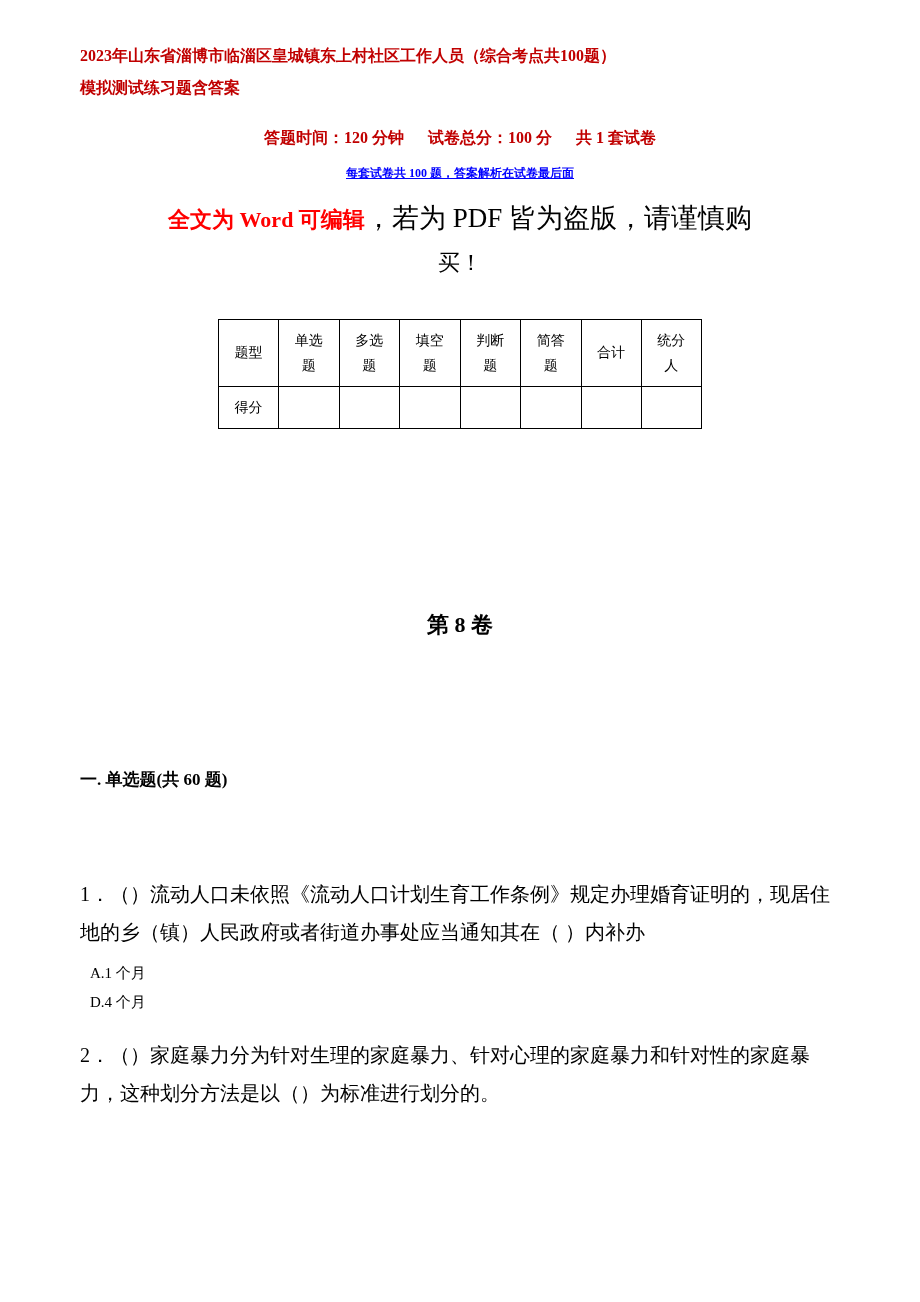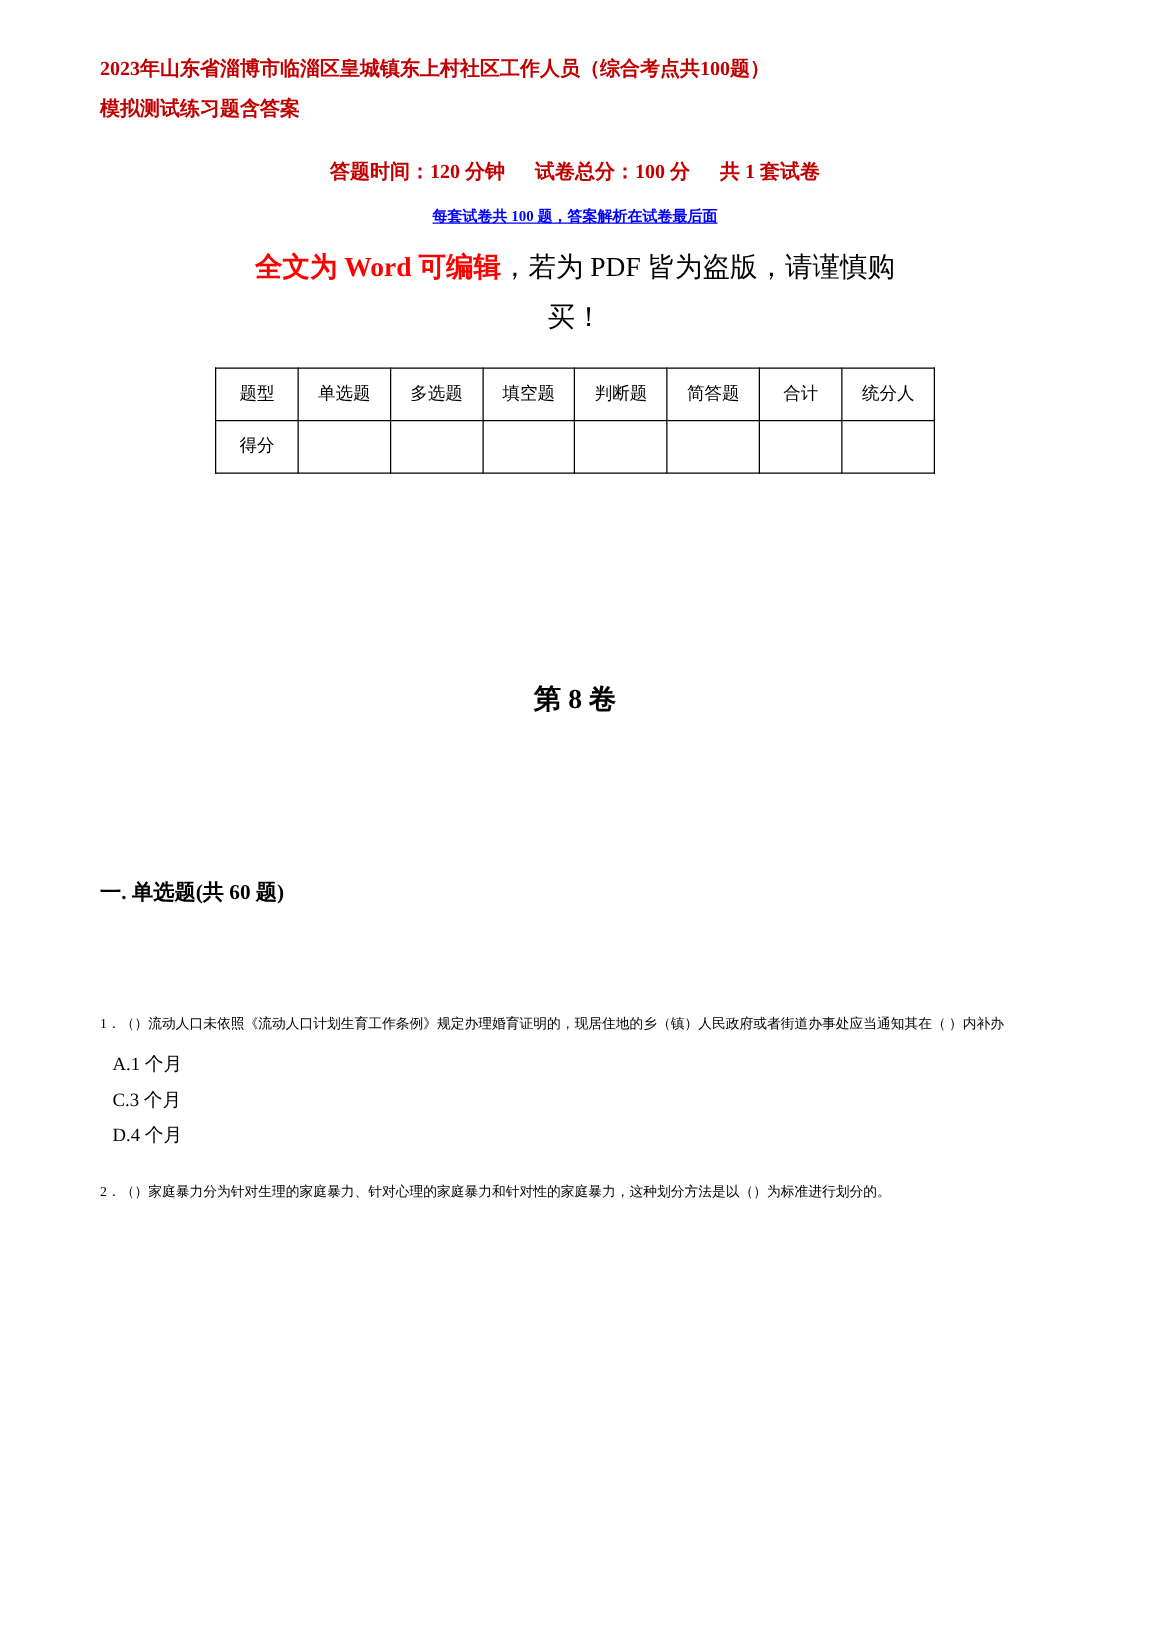--- a/index.html
+++ b/index.html
@@ -51,35 +51,35 @@
       text-align: center;
       margin: 10px 0;
       font-size: 22px;
       font-weight: bold;
       color: #ff0000;
     }
 
     .word-line .normal-text {
       font-weight: normal;
       color: #000000;
-      font-size: 22px;
+      font-size: 27px;
     }
 
     .word-line .buy-text {
       display: block;
       font-size: 22px;
       color: #000000;
       font-weight: normal;
       text-align: center;
     }
 
     .score-table {
-      margin: 20px auto;
+      margin: 36px auto;
       border-collapse: collapse;
-      width: 576px;
+      width: 484px;
     }
 
     .score-table td {
       border: 1px solid #000;
       padding: 8px 12px;
       text-align: center;
       min-width: 60px;
       font-size: 14px;
     }
 
@@ -100,21 +100,21 @@
       margin: 20px 0 20px 0;
       color: #000000;
       font-family: Liberation Serif, serif;
     }
 
     .question-block {
       margin: 20px 0;
     }
 
     .question-text {
-      font-size: 11px;
+      font-size: 20px;
       line-height: 1.9;
       margin-bottom: 8px;
     }
 
     .options {
       margin-left: 10px;
     }
 
     .option-item {
       font-size: 15px;
@@ -192,20 +192,19 @@
 <div class="section-title">
   <span>一. 单选题(共 60 题)</span>
 </div>
 
 <div class="spacer-medium"></div>
 
 <div class="question-block">
   <div class="question-text">1．（）流动人口未依照《流动人口计划生育工作条例》规定办理婚育证明的，现居住地的乡（镇）人民政府或者街道办事处应当通知其在（ ）内补办</div>
   <div class="options">
     <div class="option-item">A.1  个月</div>
-    <div class="option-item">C.3  个月</div>
     <div class="option-item">D.4  个月</div>
   </div>
 </div>
 
 <div class="question-block">
   <div class="question-text">2．（）家庭暴力分为针对生理的家庭暴力、针对心理的家庭暴力和针对性的家庭暴力，这种划分方法是以（）为标准进行划分的。</div>
 </div>
 
 </body></html>

